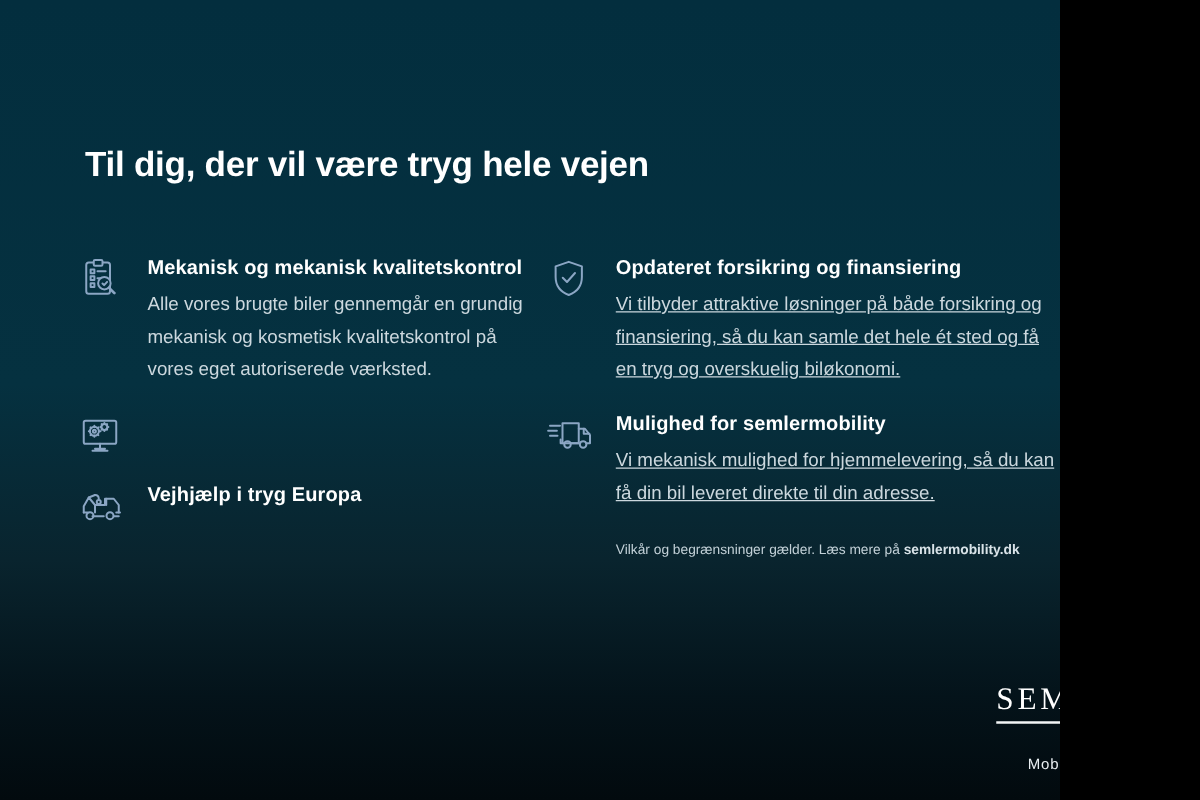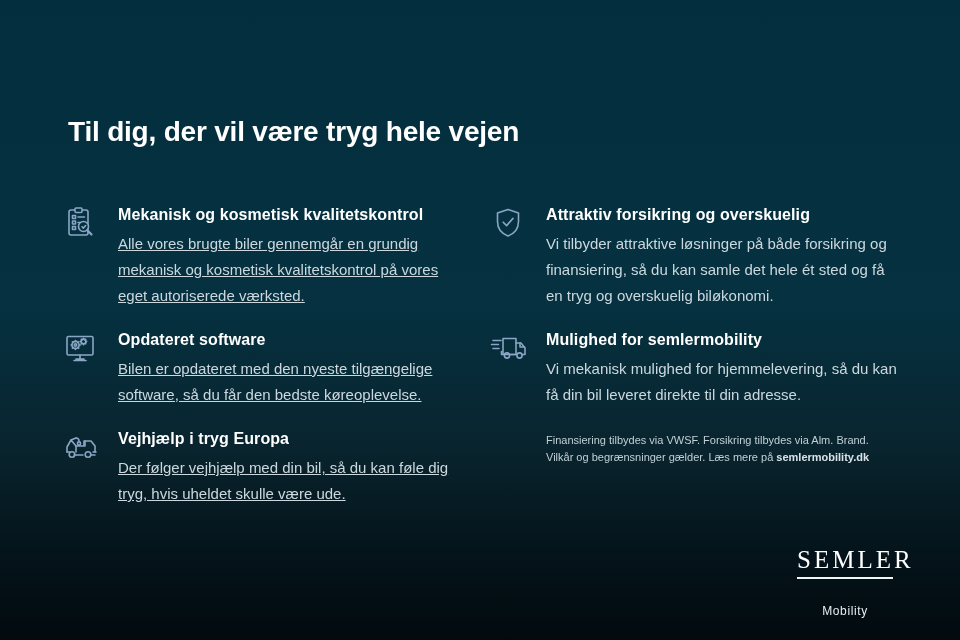--- a/index.html
+++ b/index.html
@@ -1,18 +1,18 @@
 <!DOCTYPE html>
 <html><head>
 <meta charset="utf-8">
 <style>
   html,body{margin:0;padding:0;background:#000;}
   .slide{
     position:relative;
-    width:960px;height:640px;
+    width:848px;height:640px;
     overflow:hidden;
     font-family:"Liberation Sans", sans-serif;
     background:linear-gradient(180deg,#032e3e 0%,#053140 48%,#09242e 70%,#04131a 87%,#020a0e 100%);
   }
   .title{
     position:absolute;left:68px;top:116px;
     margin:0;
     font-size:28px;font-weight:700;color:#ffffff;
     letter-spacing:-0.2px;
   }
@@ -30,22 +30,22 @@
   .icon svg{display:block;}
   .ftext{flex:1;}
   .ftext h3{
     margin:0 0 7px 0;
     font-size:16px;font-weight:700;color:#ffffff;letter-spacing:0.1px;
   }
   .ftext p{
     margin:0;
     font-size:15px;line-height:26px;color:#ccd8de;font-weight:400;
   }
-  .col.left .ftext p{max-width:335px;text-decoration:underline;}
-  .col.right .ftext p{max-width:352px;}
+  .col.left .ftext p{max-width:335px;}
+  .col.right .ftext p{max-width:352px;text-decoration:underline;}
   .disclaimer{margin-left:56px;margin-top:2px;}
   .fineprint{
     margin:0;
     font-size:11px;line-height:17px;color:#c2d0d7;
   }
   .fineprint b{color:#ffffff;font-weight:700;color:#d9e3e8;text-align:center;}
   .logo{
     position:absolute;left:797px;top:546px;width:96px;
     text-align:center;color:#ffffff;
   }
@@ -79,77 +79,72 @@
             <line x1="16" y1="12" x2="22.5" y2="12"></line>
             <rect x="10.5" y="16" width="3" height="3"></rect>
             <line x1="16" y1="17.5" x2="22.5" y2="17.5"></line>
             <rect x="10.5" y="21.5" width="3" height="3"></rect>
             <circle cx="21.5" cy="21.5" r="5" fill="#032e3e"></circle>
             <path d="M20 21.8l1.3 1.3 2.4-2.6"></path>
             <line x1="25.3" y1="25.3" x2="29.5" y2="29.5" stroke-width="2.2"></line>
           </svg>
         </span>
         <div class="ftext">
-          <h3>Mekanisk og kosmetisk kvalitetskontrol</h3>
+          <h3>Mekanisk og mekanisk kvalitetskontrol</h3>
           <p>Alle vores brugte biler gennemgår en grundig mekanisk og kosmetisk kvalitetskontrol på vores eget autoriserede værksted.</p>
         </div>
       </div>
 
       <div class="feature">
         <span class="icon">
           <svg width="36" height="36" viewBox="0 0 36 36" fill="none" stroke="#8ba6c4" stroke-width="1.6" stroke-linecap="round" stroke-linejoin="round">
             <rect x="5" y="6.5" width="26" height="18.5" rx="1.5"></rect>
             <line x1="18" y1="25" x2="18" y2="29"></line>
             <path d="M12 30.5h12M14 29h8"></path>
             <circle cx="13.5" cy="15" r="3.6"></circle>
             <circle cx="13.5" cy="15" r="1.2"></circle>
             <path d="M13.5 10.6v1M13.5 18.4v1M9.1 15h1M17.4 15h1M10.4 11.9l.7.7M16 17.4l.7.7M16.7 11.9l-.7.7M11.1 17.4l-.7.7"></path>
             <circle cx="21.5" cy="11.5" r="2.4"></circle>
             <path d="M21.5 8.3v.8M21.5 13.9v.8M18.3 11.5h.8M23.9 11.5h.8M19.3 9.3l.6.6M23.1 13.1l.6.6M23.7 9.3l-.6.6M19.9 13.1l-.6.6"></path>
           </svg>
         </span>
-        <div class="ftext">
-          <h3>Opdateret software</h3>
-          <p>Bilen er opdateret med den nyeste tilgængelige software, så du får den bedste køreoplevelse.</p>
-        </div>
       </div>
 
       <div class="feature">
         <span class="icon">
           <svg width="40" height="36" viewBox="0 0 40 36" fill="none" stroke="#8ba6c4" stroke-width="1.6" stroke-linecap="round" stroke-linejoin="round">
             <path d="M5 23v-5l4-7 5 6v6"></path>
             <path d="M9 11l5-2"></path>
             <path d="M14 9c2 0 3 1.5 3 3"></path>
             <circle cx="17" cy="14.5" r="1.6"></circle>
             <path d="M14 17h8v-5h7l4 5v6h-2"></path>
             <path d="M23 12v5"></path>
             <path d="M5 23h3M12 26h9M29 26h4M33 23h1"></path>
             <circle cx="10" cy="25.5" r="2.8"></circle>
             <circle cx="26" cy="25.5" r="2.8"></circle>
           </svg>
         </span>
         <div class="ftext">
           <h3>Vejhjælp i tryg Europa</h3>
-          <p>Der følger vejhjælp med din bil, så du kan føle dig tryg, hvis uheldet skulle være ude.</p>
         </div>
       </div>
 
     </div>
 
     <div class="col right">
 
       <div class="feature">
         <span class="icon">
           <svg width="36" height="36" viewBox="0 0 36 36" fill="none" stroke="#8ba6c4" stroke-width="1.6" stroke-linecap="round" stroke-linejoin="round">
             <path d="M18 4.5l10.5 3.6v8.4c0 7.4-4.6 12.2-10.5 14.5C12.1 28.7 7.5 23.9 7.5 16.5V8.1L18 4.5z"></path>
             <path d="M13.2 17.2l3.4 3.4 6.4-7.2"></path>
           </svg>
         </span>
         <div class="ftext">
-          <h3>Attraktiv forsikring og overskuelig</h3>
+          <h3>Opdateret forsikring og finansiering</h3>
           <p>Vi tilbyder attraktive løsninger på både forsikring og finansiering, så du kan samle det hele ét sted og få en tryg og overskuelig biløkonomi.</p>
         </div>
       </div>
 
       <div class="feature">
         <span class="icon">
           <svg width="40" height="36" viewBox="0 0 40 36" fill="none" stroke="#8ba6c4" stroke-width="1.6" stroke-linecap="round" stroke-linejoin="round">
             <path d="M3 10.5h8M1.5 14.5h7M3 18.5h6"></path>
             <path d="M13 8.5h13v16h-13z" stroke-dasharray="0"></path>
             <path d="M26 13h5l4 5v6.5h-2.5"></path>
@@ -159,21 +154,20 @@
             <path d="M30 13v4h4.5"></path>
           </svg>
         </span>
         <div class="ftext">
           <h3>Mulighed for semlermobility</h3>
           <p>Vi mekanisk mulighed for hjemmelevering, så du kan få din bil leveret direkte til din adresse.</p>
         </div>
       </div>
 
       <div class="disclaimer">
-        <p class="fineprint">Finansiering tilbydes via VWSF. Forsikring tilbydes via Alm. Brand.</p>
         <p class="fineprint"><span>Vilkår og begrænsninger gælder. Læs mere på </span><b>semlermobility.dk</b></p>
       </div>
 
     </div>
   </div>
 
   <div class="logo">
     <div class="logo-brand">SEMLER</div>
     <div class="logo-rule"></div>
     <div class="logo-sub">Mobility</div>

